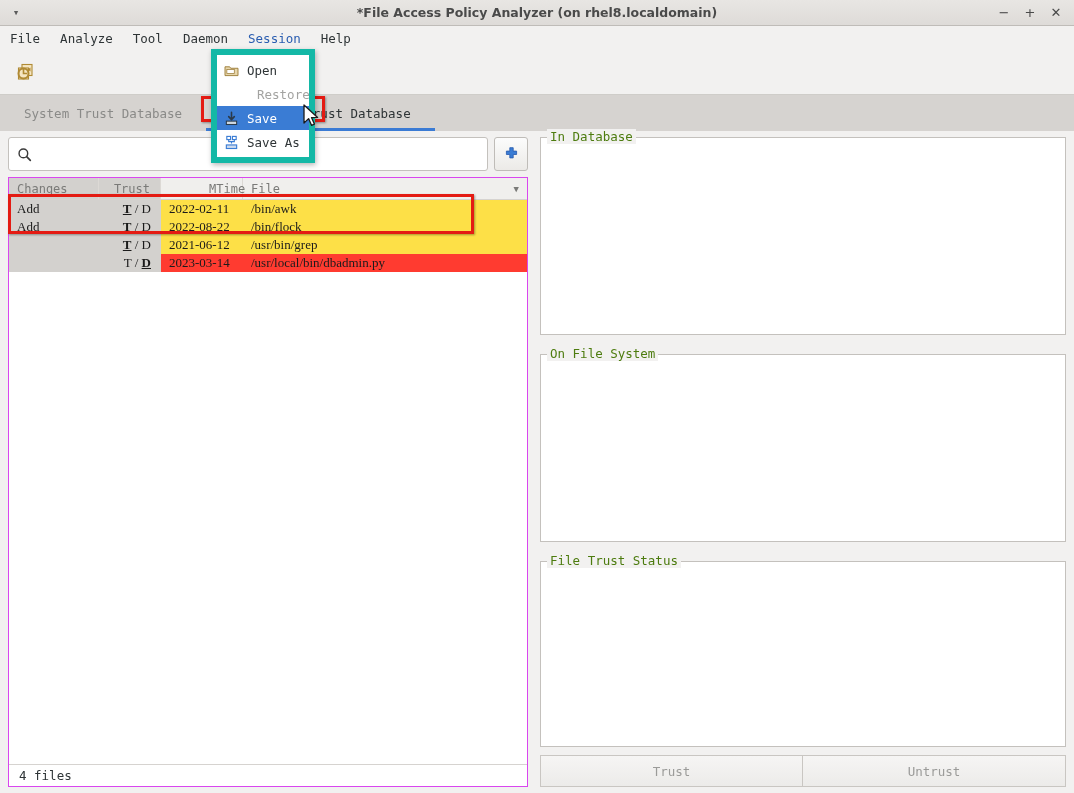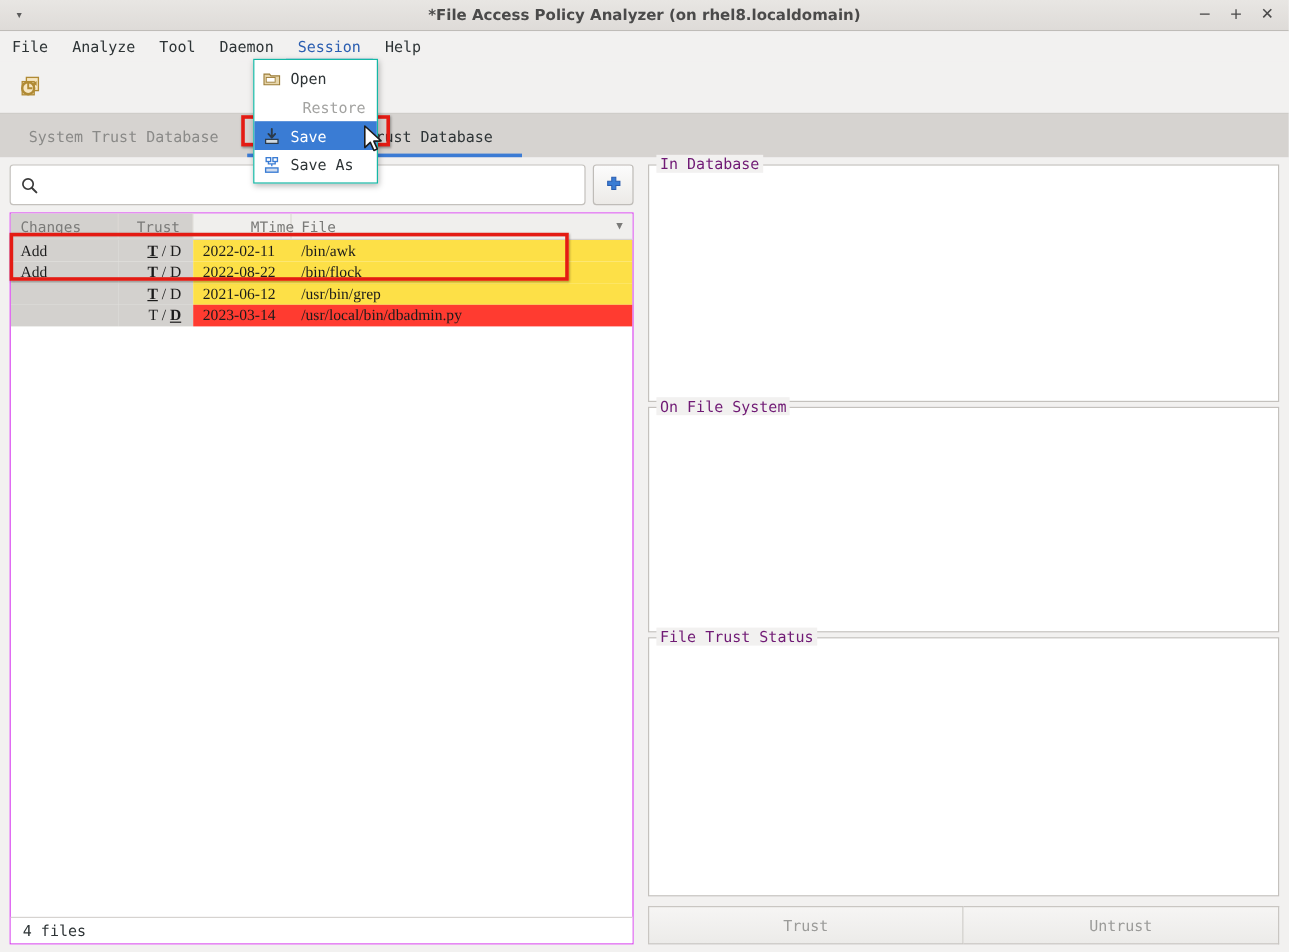--- a/index.html
+++ b/index.html
@@ -172,27 +172,27 @@
   
   .annot-rect {
     position: absolute; border: 3px solid #e41b13;
     pointer-events: none; z-index: 30;
     box-shadow: 1px 1px 2px rgba(0,0,0,.35);
   }
 
   
   .groupbox {
     position: relative; border: 1px solid #c4c1bd; background: #fff;
-    margin-top: 4px;
+    margin-top: 19px;
   }
   .groupbox:first-child { margin-top: 0; }
   .gb-label {
     position: absolute; top: -9px; left: 6px;
     background: #f2f1f0; padding: 0 3px;
-    font-size: 12.5px; color: #701a75;
+    font-size: 12.5px; color: #4d7c0f;
     font-family: "DejaVu Sans Mono", monospace;
   }
   .gb-indb { height: 198px; flex: 0 0 198px; }
   .gb-fs   { height: 188px; flex: 0 0 188px; }
   .gb-trust{ flex: 1 1 auto; min-height: 0; }
 
   .trust-buttons { display: flex; margin-top: 8px; height: 32px; flex: 0 0 32px; }
   .tbtn {
     flex: 1 1 50%; display: flex; align-items: center; justify-content: center;
     background: linear-gradient(180deg,#f6f5f4,#ecebe9);
@@ -214,21 +214,21 @@
   }
   .sb-led {
     width: 13px; height: 13px; border-radius: 50%;
     background: radial-gradient(circle at 35% 30%, #ff6a5a 0%, #d81408 55%, #8e0a04 100%);
     border: 1px solid #b7b4b0;
   }
 
   
   .dropdown {
     position: absolute; left: 211px; top: 49px; width: 104px;
-    background: #fff; border: 1px solid #14b8a6;
+    background: #fff; border: 6px solid #14b8a6;
     box-shadow: 1px 2px 5px rgba(0,0,0,.28);
     z-index: 50; padding: 3px 0;
   }
   .dd-item {
     height: 24px; display: flex; align-items: center;
     padding-left: 6px; gap: 8px;
     font-size: 12.5px; color: #2e3436;
     font-family: "DejaVu Sans Mono", monospace;
   }
   .dd-item.disabled { color: #a3a3a1; padding-left: 16px; }

